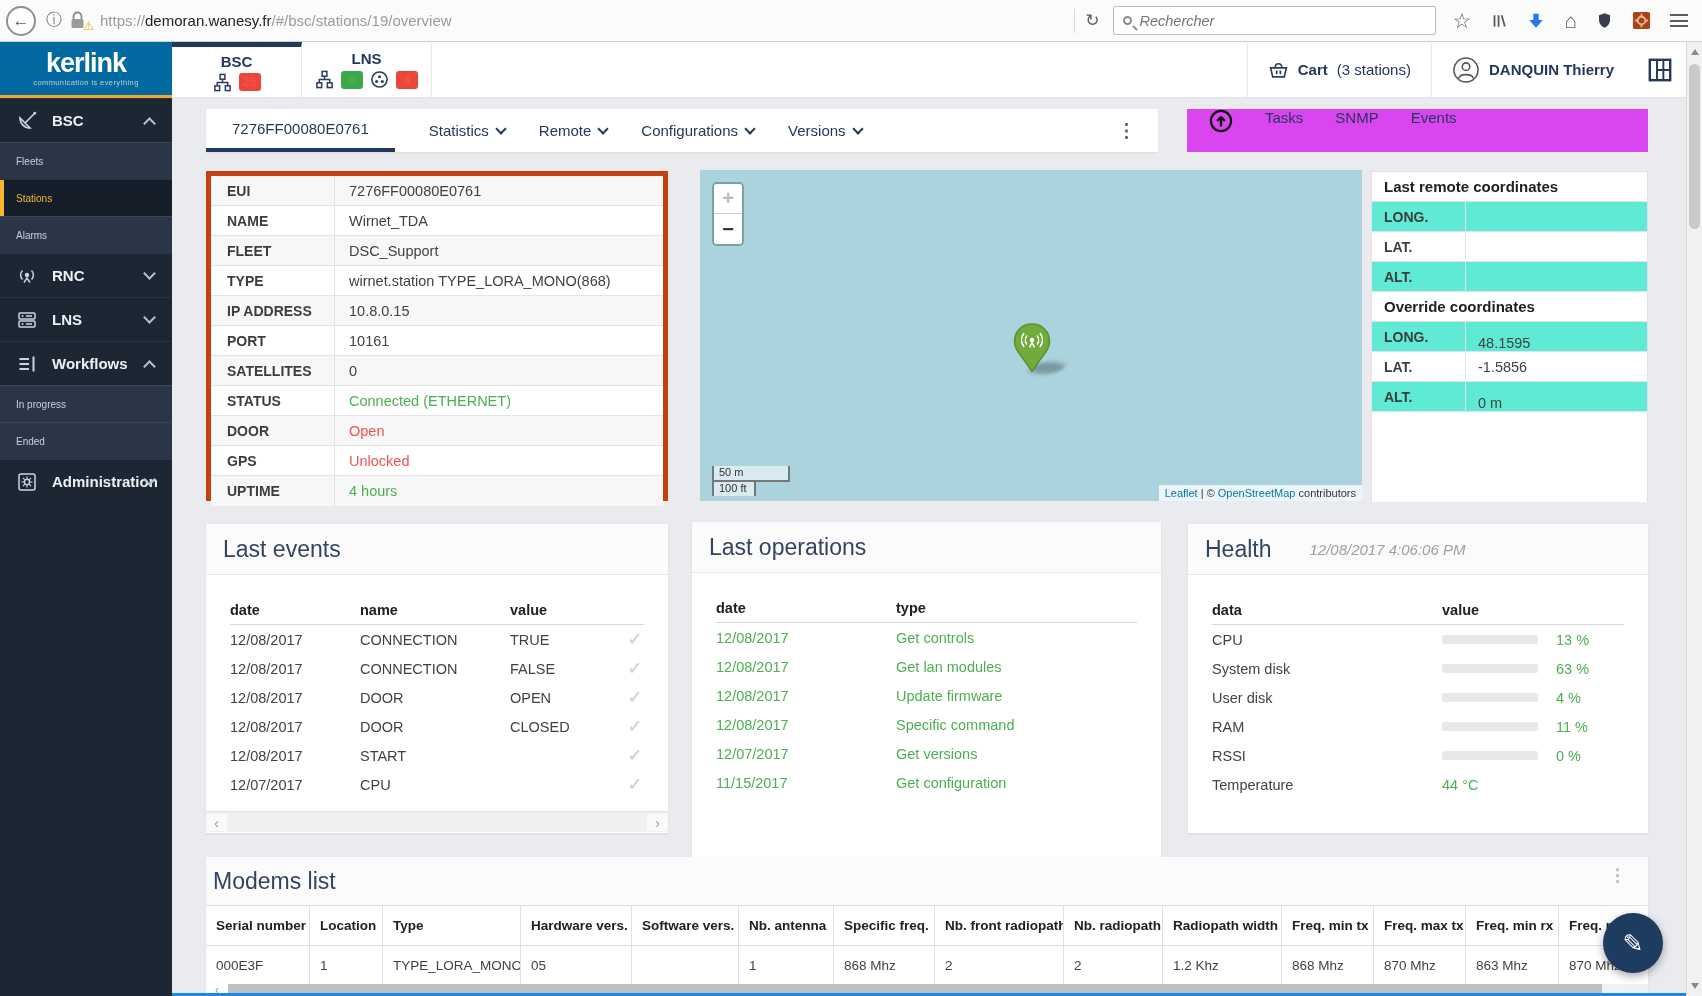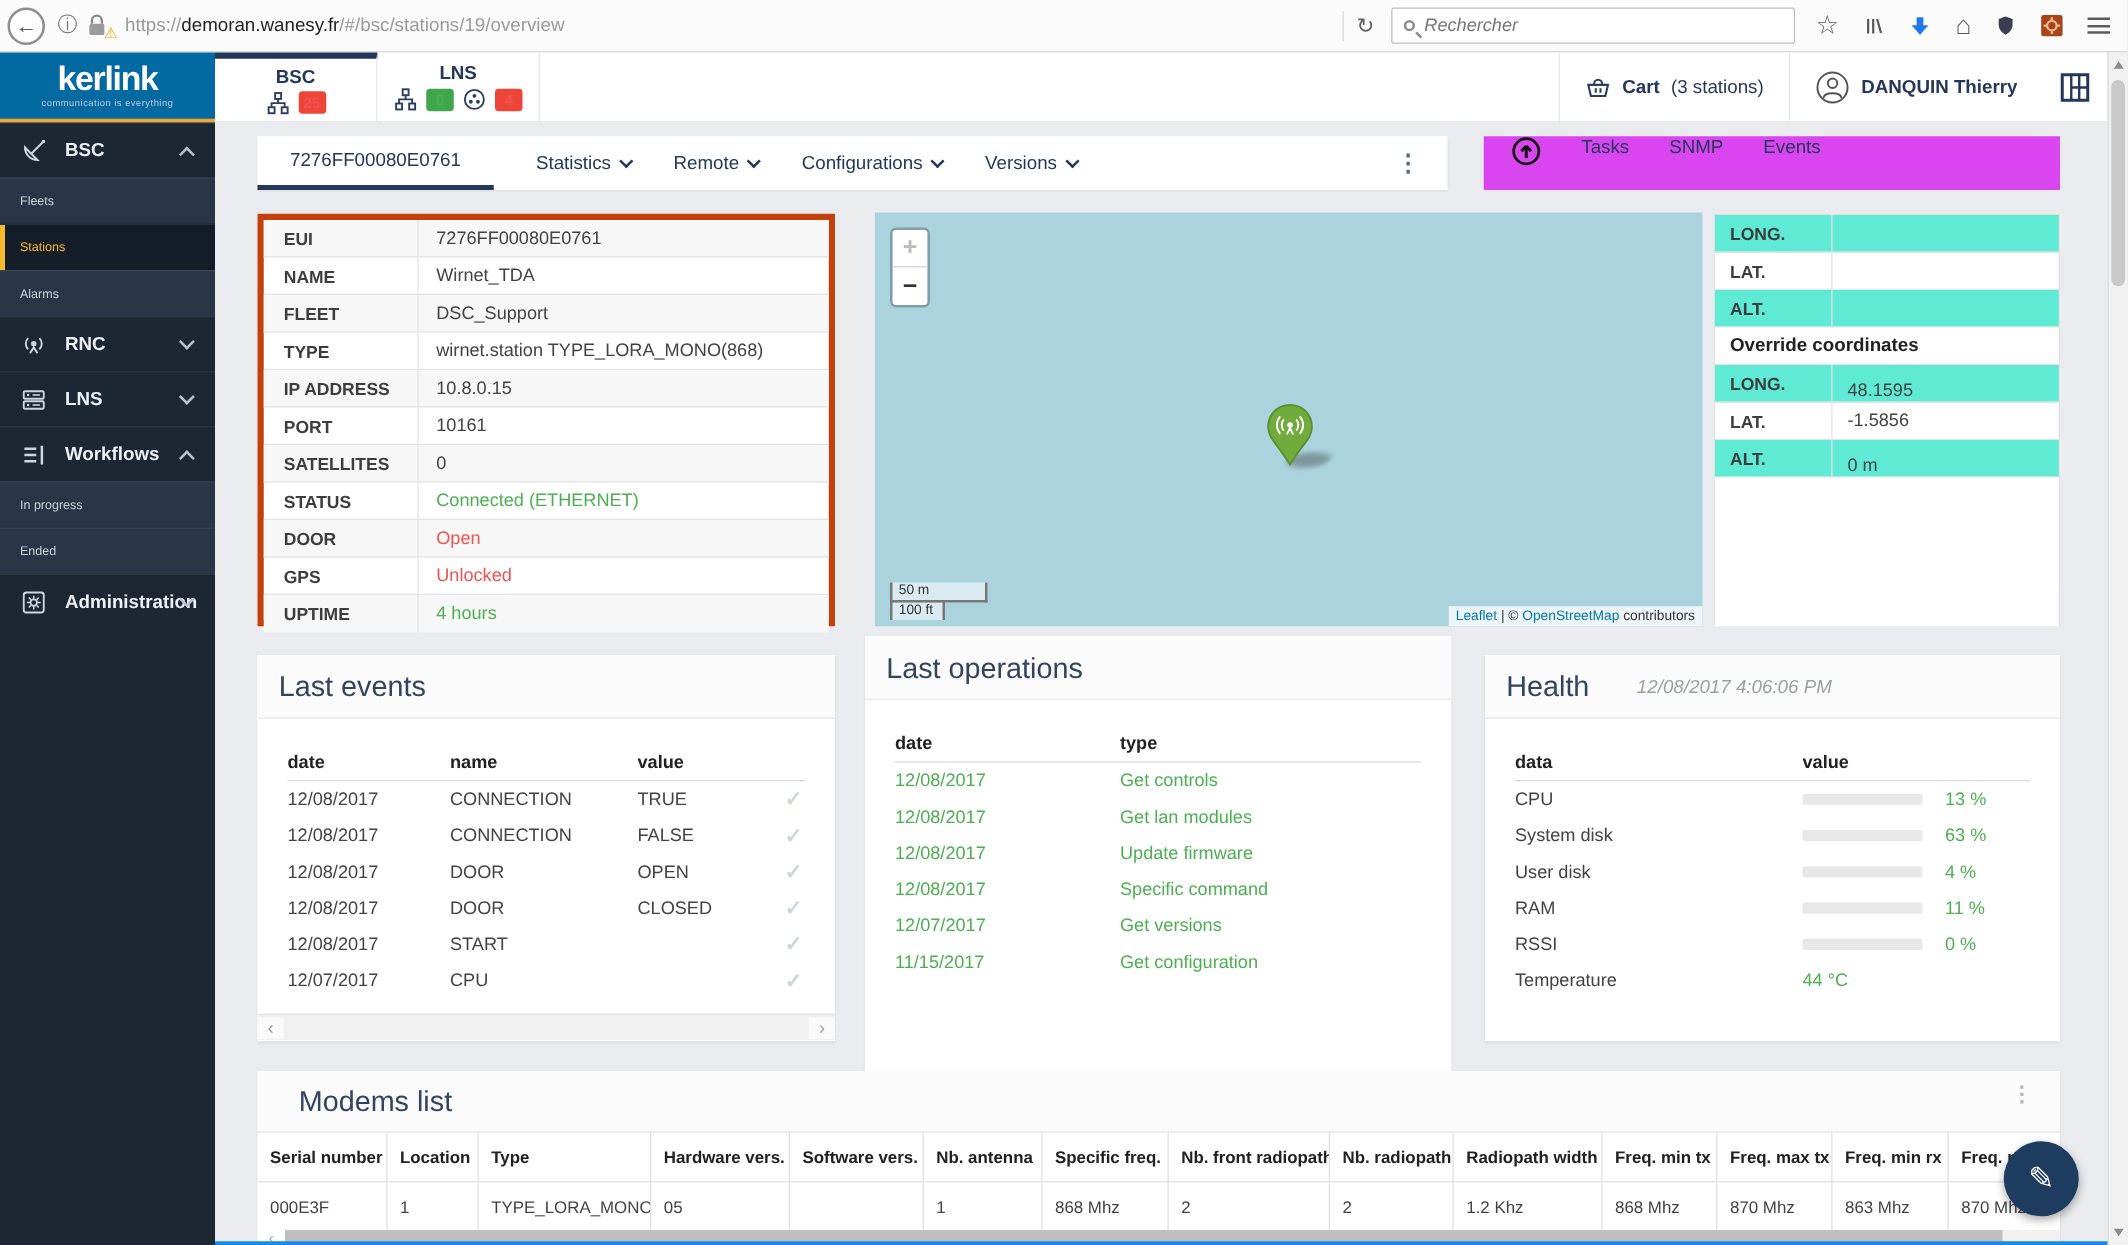--- a/index.html
+++ b/index.html
@@ -147,34 +147,34 @@
     border-bottom:1px solid #d9d9d9; height:30px; align-items:center; }
   .trow { display:flex; height:29px; align-items:center; font-size:14.5px; color:#424242; }
   .scrollstrip { position:absolute; left:0; right:0; bottom:1px; height:21px; background:#f0f0f0;
     border-top:1px solid #e2e2e2; display:flex; align-items:center; justify-content:space-between; }
   .scrollstrip .sc { width:21px; text-align:center; color:#9e9e9e; font-size:15px; background:#fafafa; }
   .checkmark { color:#cfd6db; font-size:17px; font-weight:700; margin-left:auto; margin-right:2px; }
 
   .card-events { left:34px; top:426px; width:462px; height:309px; }
   .card-events .pad, .card-ops .pad, .card-health .pad { padding:20px 24px 0 24px; }
   .ev-date { width:130px; } .ev-name { width:150px; } .ev-val { width:100px; }
-  .card-ops { left:520px; top:411px; width:469px; height:373px; }
+  .card-ops { left:520px; top:424px; width:469px; height:373px; }
   .op-date { width:180px; }
   .op-green { color:#4caf50; }
   .card-health { left:1016px; top:426px; width:460px; height:309px; }
   .h-label { flex:1; }
   .h-barcell { width:182px; display:flex; align-items:center; }
   .bar-track { width:96px; height:9px; background:#e8e8e8; border-radius:2px; overflow:hidden; }
   .bar-fill { height:100%; background:#4caf50; }
   .h-pct { margin-left:18px; color:#4caf50; font-size:14.5px; }
   .temp-val { color:#4caf50; font-size:14.5px; }
 
   
   .card-modems { left:34px; top:759px; width:1442px; height:139px; overflow:hidden; }
-  .modems-band { height:48px; display:flex; align-items:center; padding-left:33px; background:#fbfbfc; position:relative; }
+  .modems-band { height:48px; display:flex; align-items:center; padding-left:7px; background:#fbfbfc; position:relative; }
   .modems-kebab { position:absolute; right:22px; top:8px; color:#b5b5b5; font-size:17px; font-weight:700; }
   .mtable { display:flex; flex-direction:column; border-top:1px solid #e0e0e0; }
   .mrow { display:flex; height:40px; }
   .mcell { border-right:1px solid #e0e0e0; border-bottom:1px solid #e0e0e0; display:flex;
     align-items:center; padding-left:10px; font-size:13.5px; color:#424242; overflow:hidden; white-space:nowrap; }
   .mhead .mcell { font-weight:700; color:#212121; font-size:13.5px; }
   .hscroll { position:absolute; left:0; right:0; bottom:0; height:12px; background:#f1f1f1; display:flex; }
   .hs-arrow { width:22px; background:#fff; color:#9e9e9e; font-size:12px; text-align:center; line-height:12px; }
   .hs-thumb { flex:1; background:#bfbfbf; margin-right:46px; }
 
@@ -458,20 +458,21 @@
       </svg>
     </div>
     <div class="scalebar">
       <div class="sb1">50 m</div>
       <div class="sb2">100 ft</div>
     </div>
     <div class="attrib"><span class="lnk">Leaflet</span><span> | © </span><span class="lnk">OpenStreetMap</span><span> contributors</span></div>
   </div>
 
   <div class="coords">
+    <div class="crow chead">Last remote coordinates</div>
     <div class="crow stripe">
         <div class="clabel">LONG.</div>
         <div class="cvalue"></div>
       </div>
     <div class="crow">
         <div class="clabel">LAT.</div>
         <div class="cvalue"></div>
       </div>
     <div class="crow stripe">
         <div class="clabel">ALT.</div>

